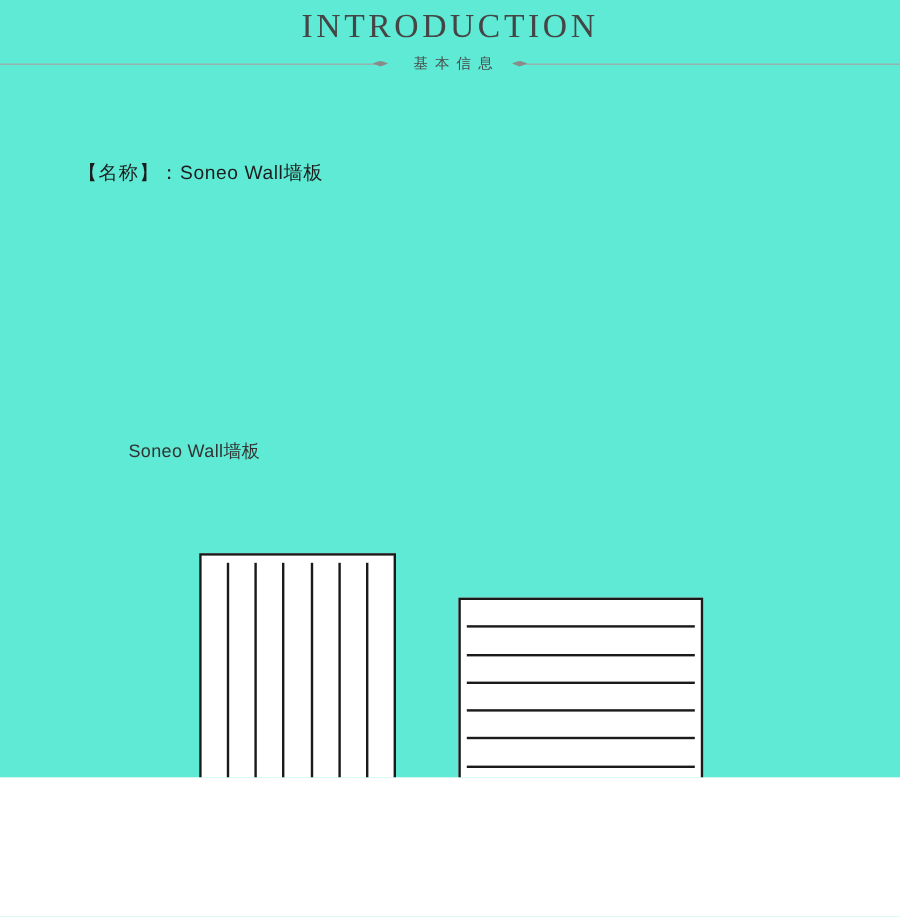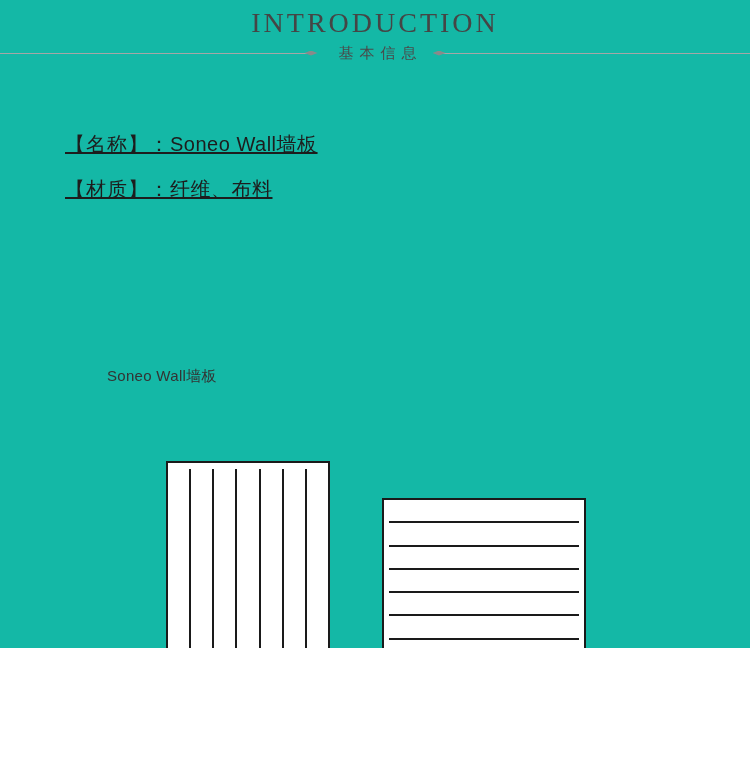--- a/index.html
+++ b/index.html
@@ -4,21 +4,21 @@
 <style>
   html, body {
     margin: 0;
     padding: 0;
     background: #ffffff;
   }
   .page {
     position: relative;
     width: 750px;
     height: 648px;
-    background: #14b8a6;
+    background: #5eead4;
     overflow: hidden;
     font-family: "Liberation Sans", "DejaVu Sans", sans-serif;
   }
 
   
   .title {
     position: absolute;
     top: 7px;
     left: 0;
     right: 0;
@@ -48,40 +48,39 @@
     width: 13px;
     height: 5px;
     background: #8a8a8a;
     clip-path: polygon(0 50%, 50% 0, 100% 50%, 50% 100%);
     flex: 0 0 auto;
   }
   .diamond.left  { margin-left: -3px; margin-right: 10px; }
   .diamond.right { margin-right: -3px; margin-left: 10px; }
   .subtitle {
     flex: 0 0 auto;
-    font-size: 15px;
+    font-size: 12px;
     letter-spacing: 6px;
     color: #4a4a4a;
     white-space: nowrap;
     margin-left: 11px;
   }
 
   
   .info-list {
     position: absolute;
     top: 132px;
     left: 65px;
   }
   .info-row {
-    font-size: 20px;
+    font-size: 16px;
     line-height: 25px;
     color: #1d1d1d;
     margin-bottom: 20px;
     white-space: nowrap;
-    text-decoration: underline;
   }
   .info-row .label { letter-spacing: 1px; }
   .info-row .value { letter-spacing: 0.5px; }
 
   
   .caption {
     position: absolute;
     top: 367px;
     left: 107px;
     font-size: 15px;
@@ -129,23 +128,20 @@
     <div class="diamond left"></div>
     <div class="subtitle">基本信息</div>
     <div class="diamond right"></div>
     <div class="d-line"></div>
   </div>
 
   <div class="info-list">
     <div class="info-row">
       <span class="label">【名称】：</span><span class="value">Soneo Wall墙板</span>
     </div>
-    <div class="info-row">
-      <span class="label">【材质】：</span><span class="value">纤维、布料</span>
-    </div>
   </div>
 
   <div class="caption">Soneo Wall墙板</div>
 
   <div class="panel panel-vertical">
       <div class="groove"></div>
       <div class="groove"></div>
       <div class="groove"></div>
       <div class="groove"></div>
       <div class="groove"></div>

